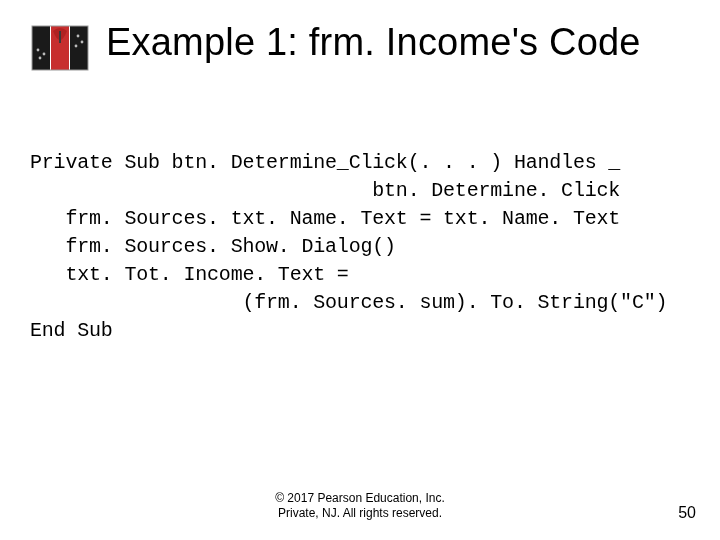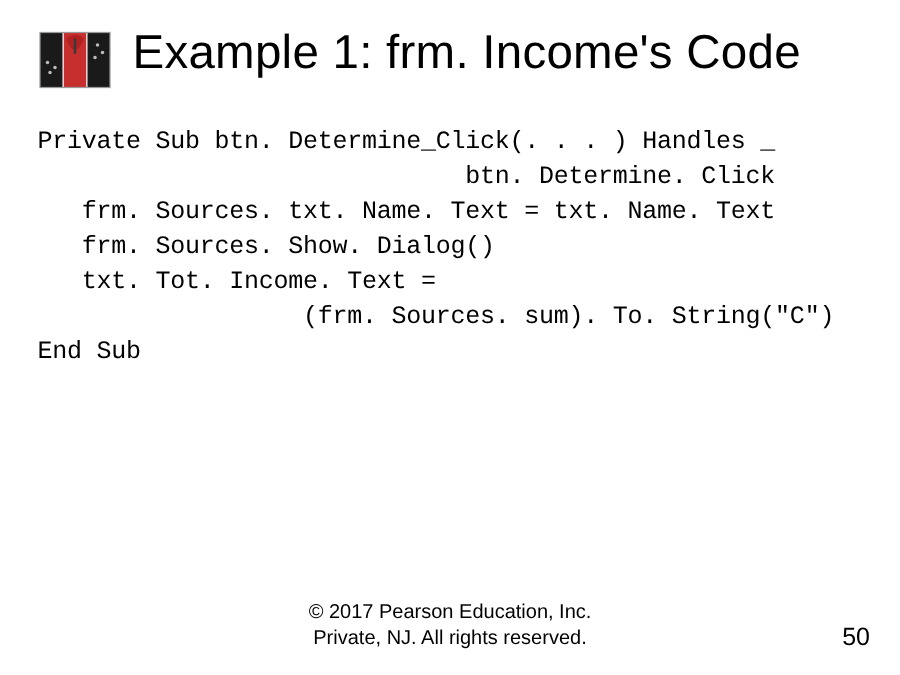--- a/index.html
+++ b/index.html
@@ -29,47 +29,47 @@
   }
   .logo svg { width: 100%; height: 100%; display: block; }
   .title {
     font-size: 38px;
     color: #000;
     font-weight: 400;
     line-height: 1.2;
     letter-spacing: 0.2px;
   }
   .code-block {
-    margin-top: 28px;
+    margin-top: 77px;
     font-family: "Courier New", Courier, monospace;
     font-size: 20px;
     line-height: 1.4;
     color: #000;
     white-space: pre;
     letter-spacing: -0.2px;
   }
   .footer {
     position: absolute;
     bottom: 18px;
     left: 0;
     width: 100%;
     display: flex;
     justify-content: center;
   }
   .copyright {
-    font-size: 16px;
+    font-size: 12px;
     text-align: center;
     color: #000;
     line-height: 1.3;
   }
   .page-num {
     position: absolute;
     bottom: 18px;
     right: 24px;
-    font-size: 20px;
+    font-size: 16px;
     color: #000;
   }
 </style>
 </head>
 <body>
 
 <div class="slide">
 
   <div class="header">
     <div class="logo">

